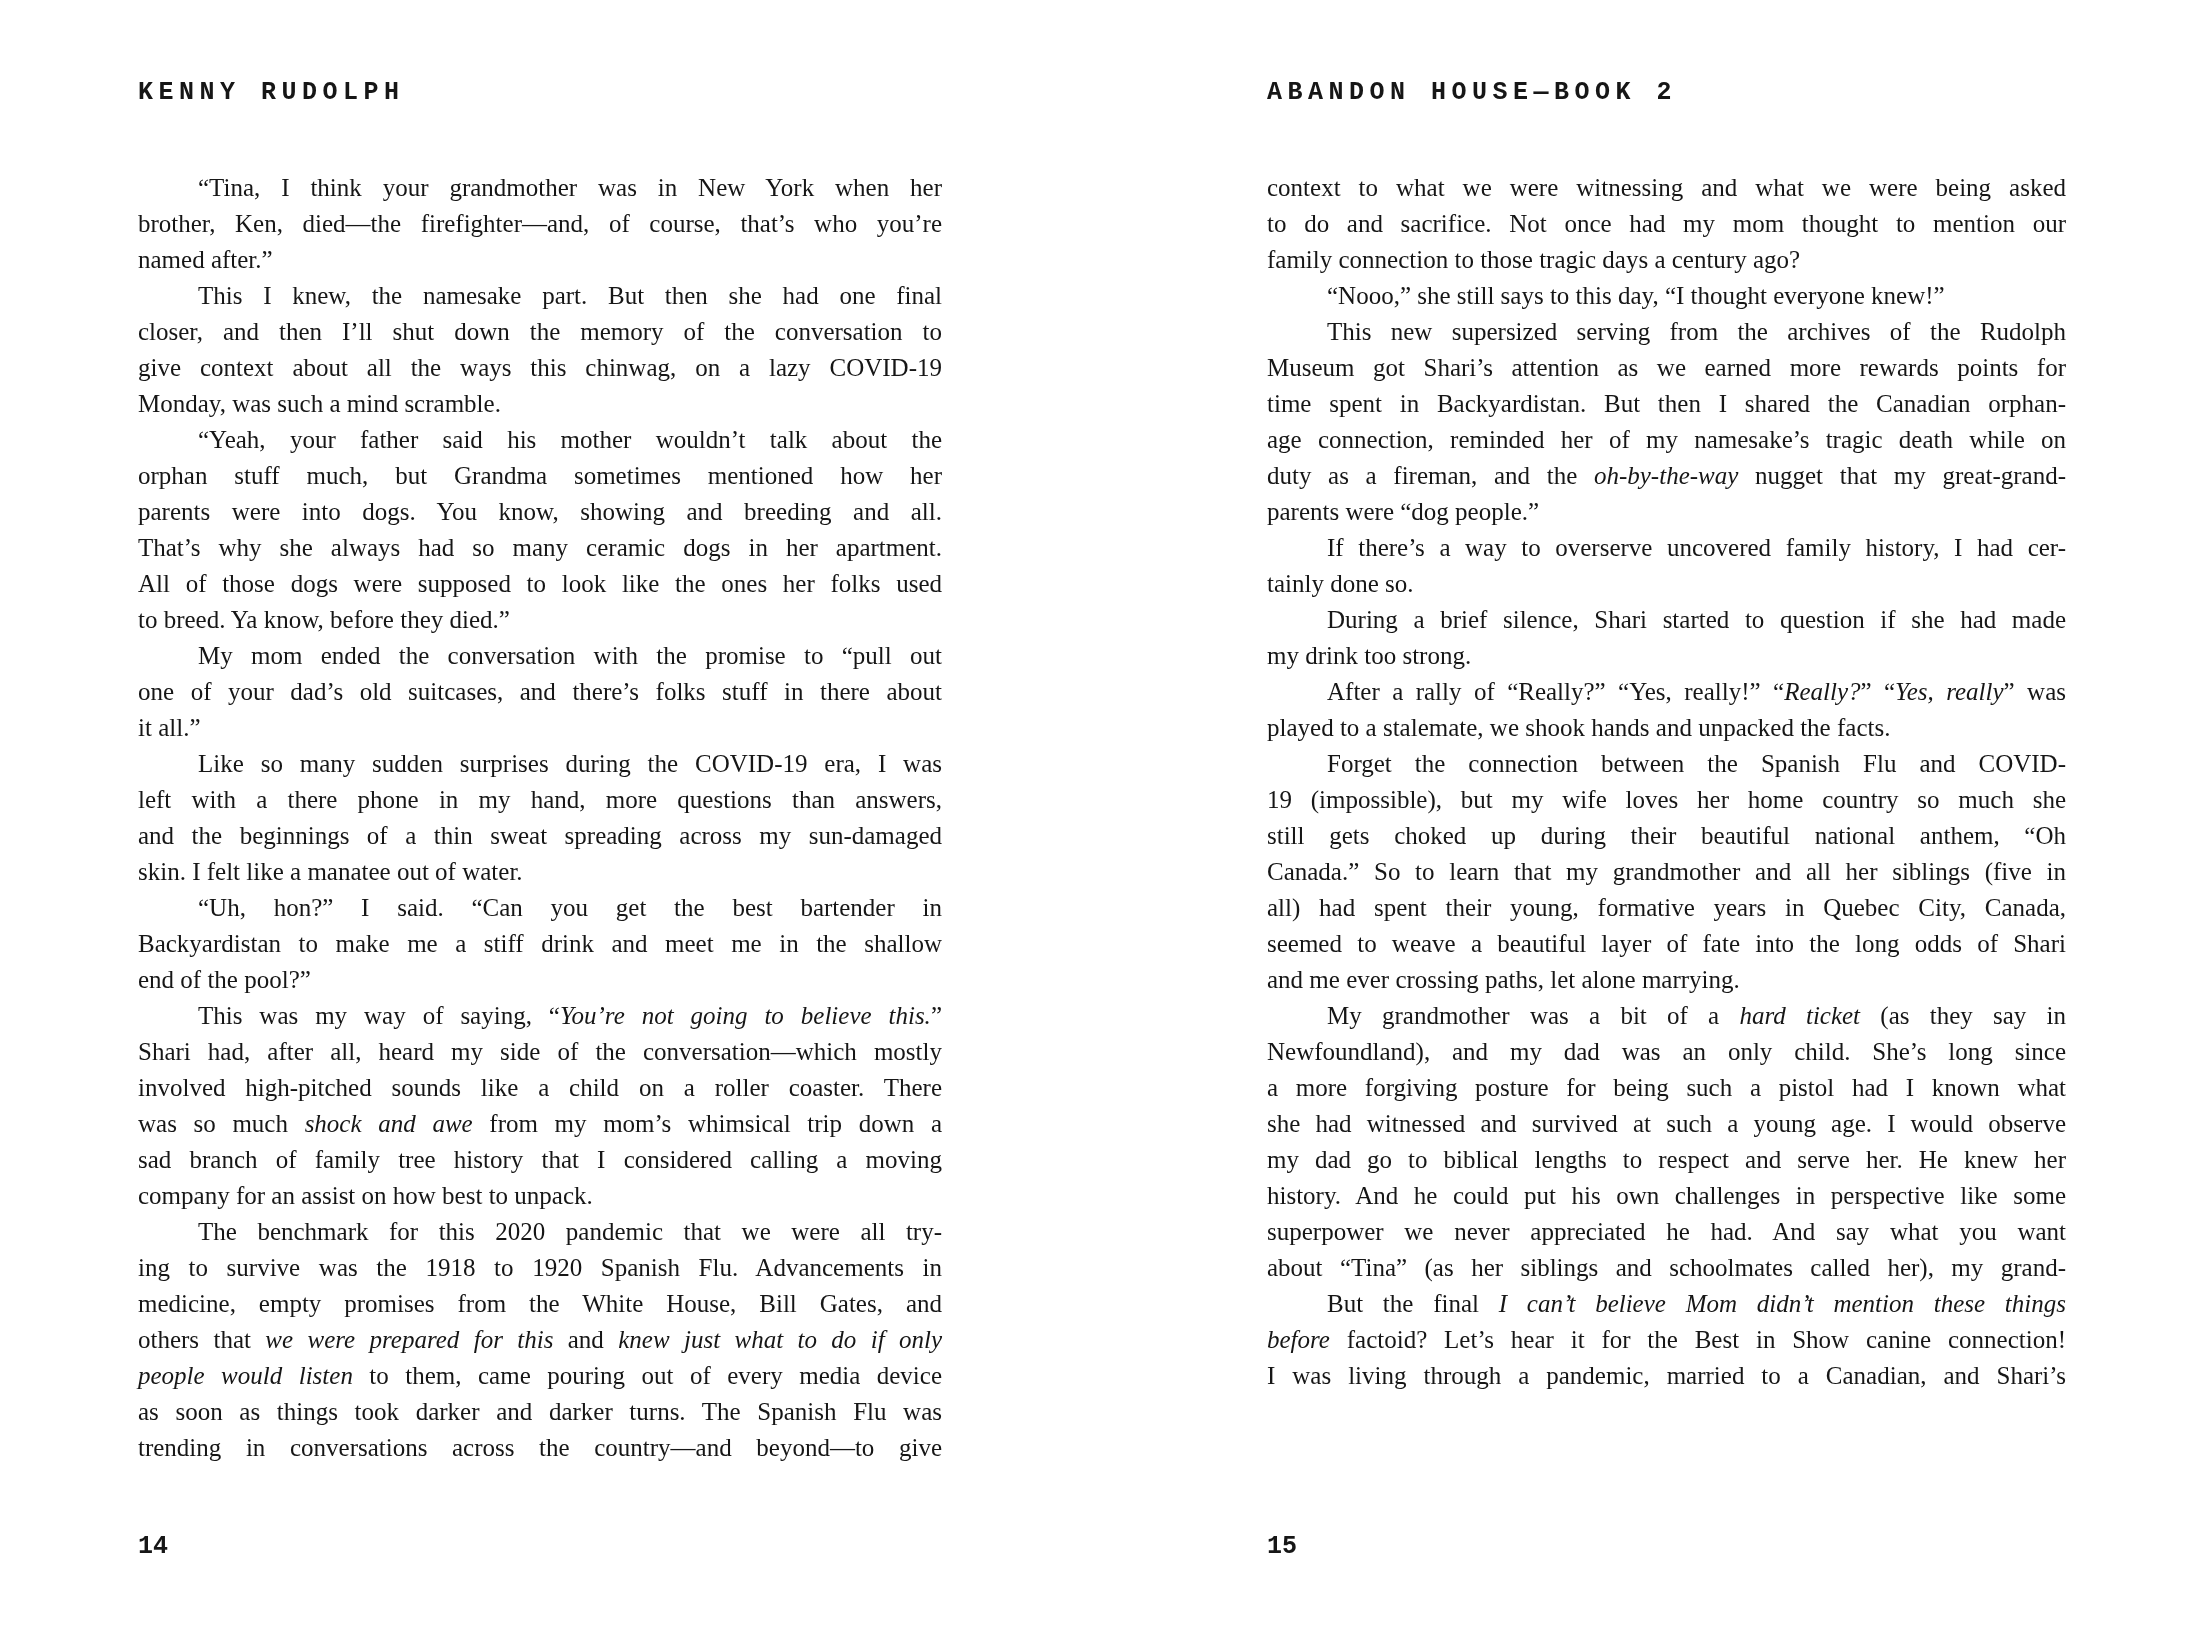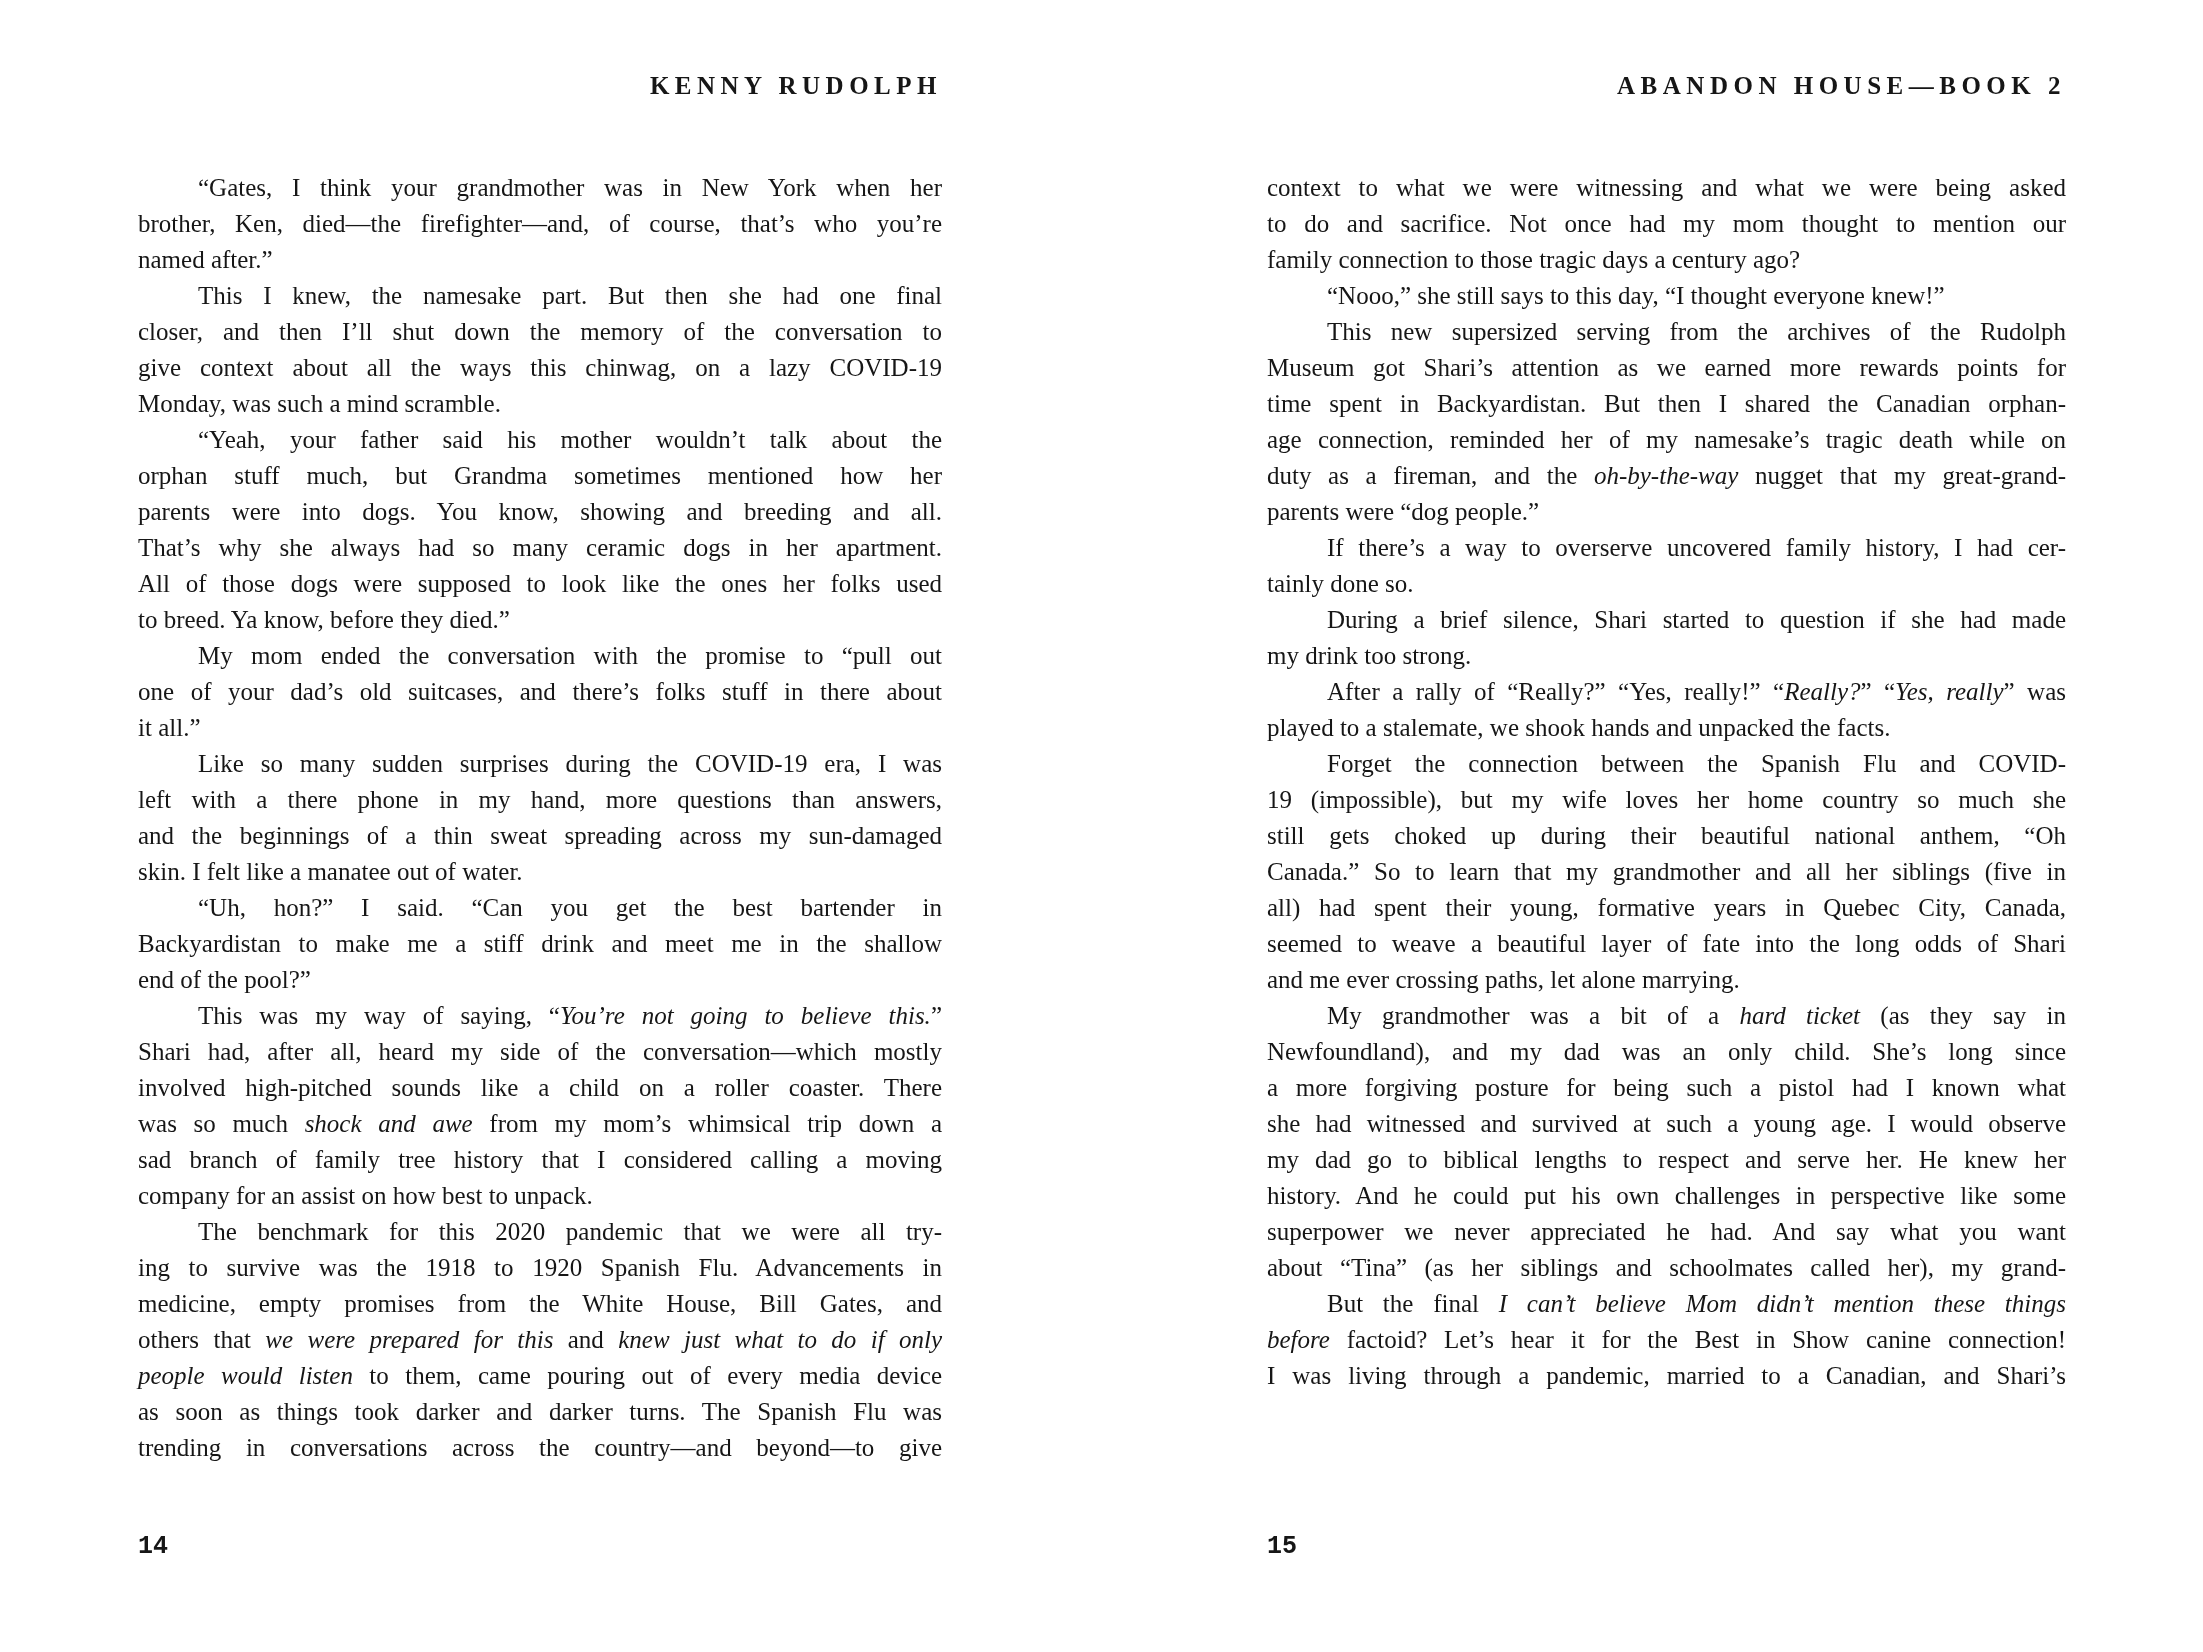--- a/index.html
+++ b/index.html
@@ -18,25 +18,25 @@
   .page {
     position: absolute;
     top: 0;
     height: 1653px;
   }
   #left-page  { left: 138px;  width: 804px; }
   #right-page { left: 1267px; width: 799px; }
 
   .running-header {
     position: absolute;
-    top: 72px;
+    top: 78px;
     left: 0;
     width: 100%;
-    text-align: right;
-    font-family: Liberation Serif, serif;
+    text-align: left;
+    font-family: Liberation Mono, monospace;
     font-size: 25px;
     font-weight: bold;
     letter-spacing: 5.5px;
     white-space: nowrap;
   }
   .page-body {
     position: absolute;
     top: 170px;
     left: 0;
     width: 100%;
@@ -68,21 +68,21 @@
   }
 </style>
 </head>
 <body>
 
 <div id="book-spread">
 
   <div class="page" id="left-page">
     <div class="running-header">KENNY RUDOLPH</div>
     <div class="page-body">
-        <div class="line indent"><span>“Gates, I think your grandmother was in New York when her</span></div>
+        <div class="line indent"><span>“Tina, I think your grandmother was in New York when her</span></div>
         <div class="line"><span>brother, Ken, died—the firefighter—and, of course, that’s who you’re</span></div>
         <div class="line para-end"><span>named after.”</span></div>
         <div class="line indent"><span>This I knew, the namesake part. But then she had one final</span></div>
         <div class="line"><span>closer, and then I’ll shut down the memory of the conversation to</span></div>
         <div class="line"><span>give context about all the ways this chinwag, on a lazy COVID-19</span></div>
         <div class="line para-end"><span>Monday, was such a mind scramble.</span></div>
         <div class="line indent"><span>“Yeah, your father said his mother wouldn’t talk about the</span></div>
         <div class="line"><span>orphan stuff much, but Grandma sometimes mentioned how her</span></div>
         <div class="line"><span>parents were into dogs. You know, showing and breeding and all.</span></div>
         <div class="line"><span>That’s why she always had so many ceramic dogs in her apartment.</span></div>

